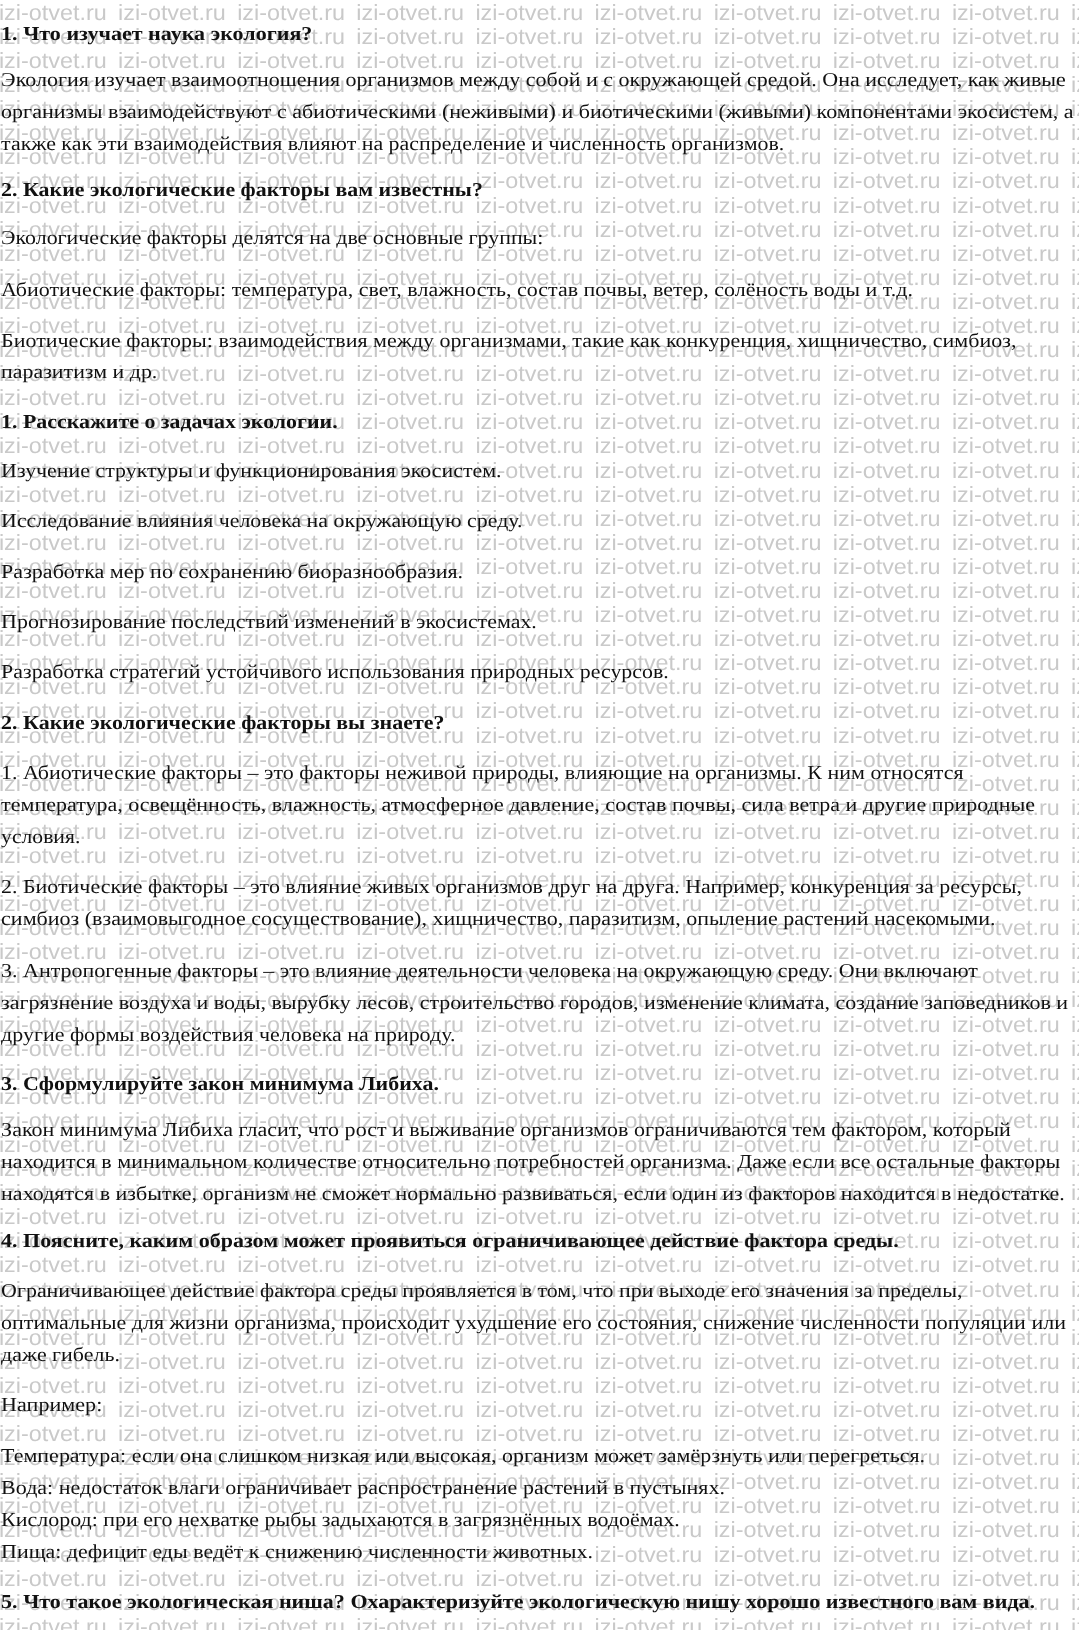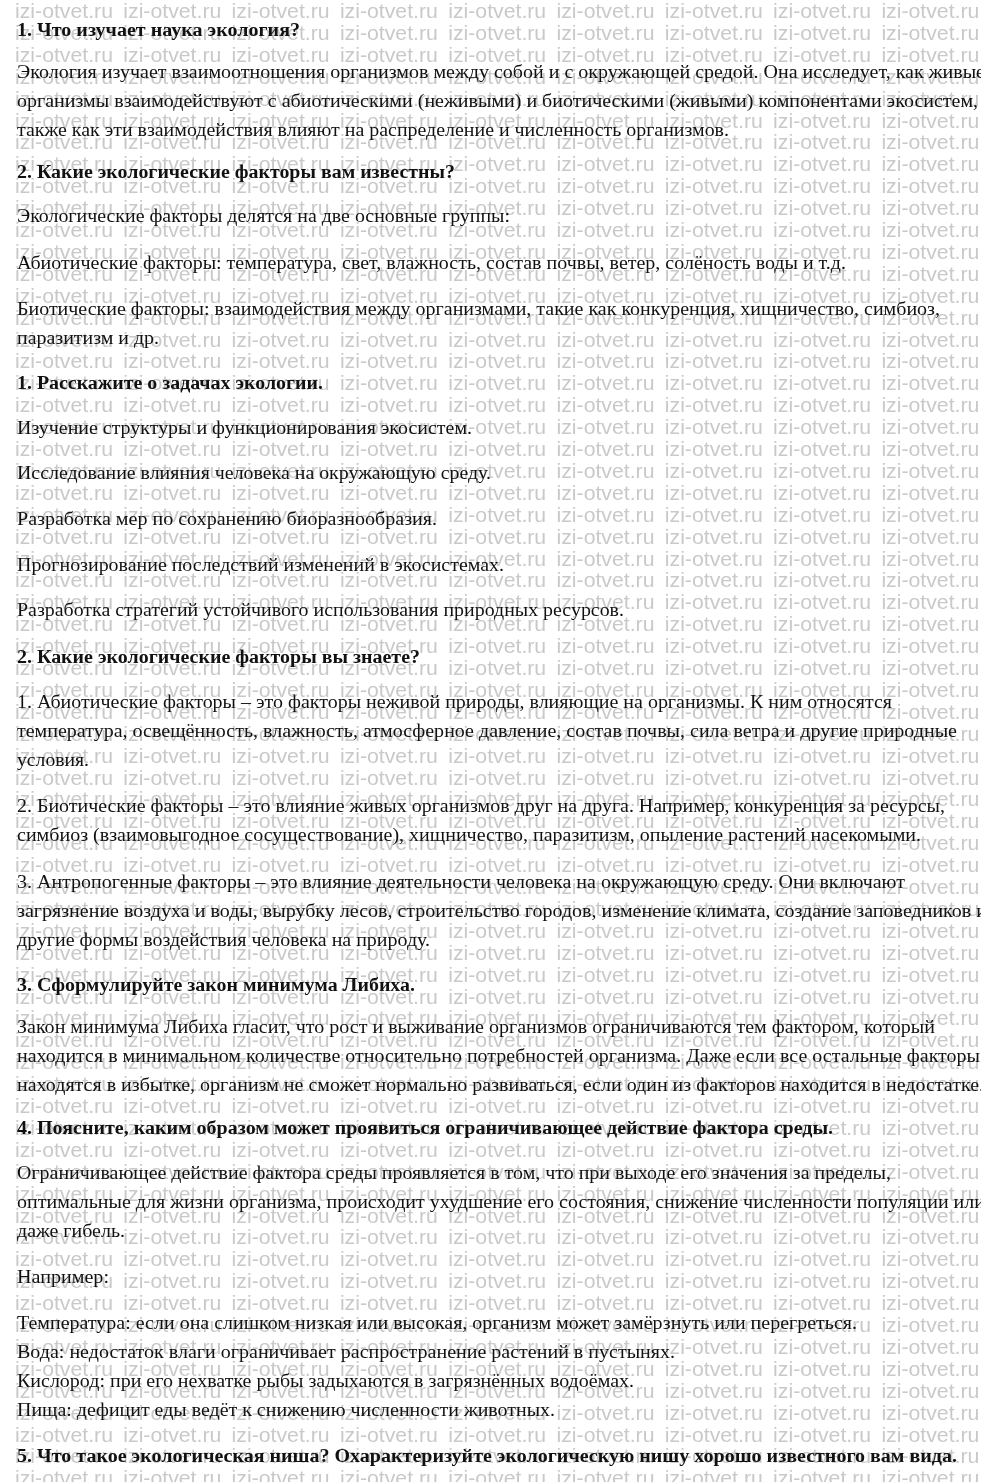--- a/index.html
+++ b/index.html
@@ -1,17 +1,17 @@
 <!DOCTYPE html>
 <html><head>
 <meta charset="utf-8">
 <style>
   html, body { margin: 0; padding: 0; background: #ffffff; }
   body { width: 981px; height: 1482px; overflow: hidden; position: relative; }
-  #page { position: absolute; left: 16px; top: 0; width: 896px; height: 1482px; }
+  #page { position: absolute; left: 0; top: 0; width: 896px; height: 1482px; }
   svg { display: block; }
   .wm { font-family: "Liberation Sans", "DejaVu Sans", sans-serif; font-size: 20px; fill: #c9c9c9; }
   .txt { font-family: "Liberation Serif", "DejaVu Serif", serif; font-size: 18px; fill: #111111; }
   .bold { font-weight: bold; }
 </style>
 </head>
 <body>
 
 <div id="page">
   <svg id="canvas" width="981" height="1482" viewBox="0 0 981 1482" xmlns="http://www.w3.org/2000/svg">

